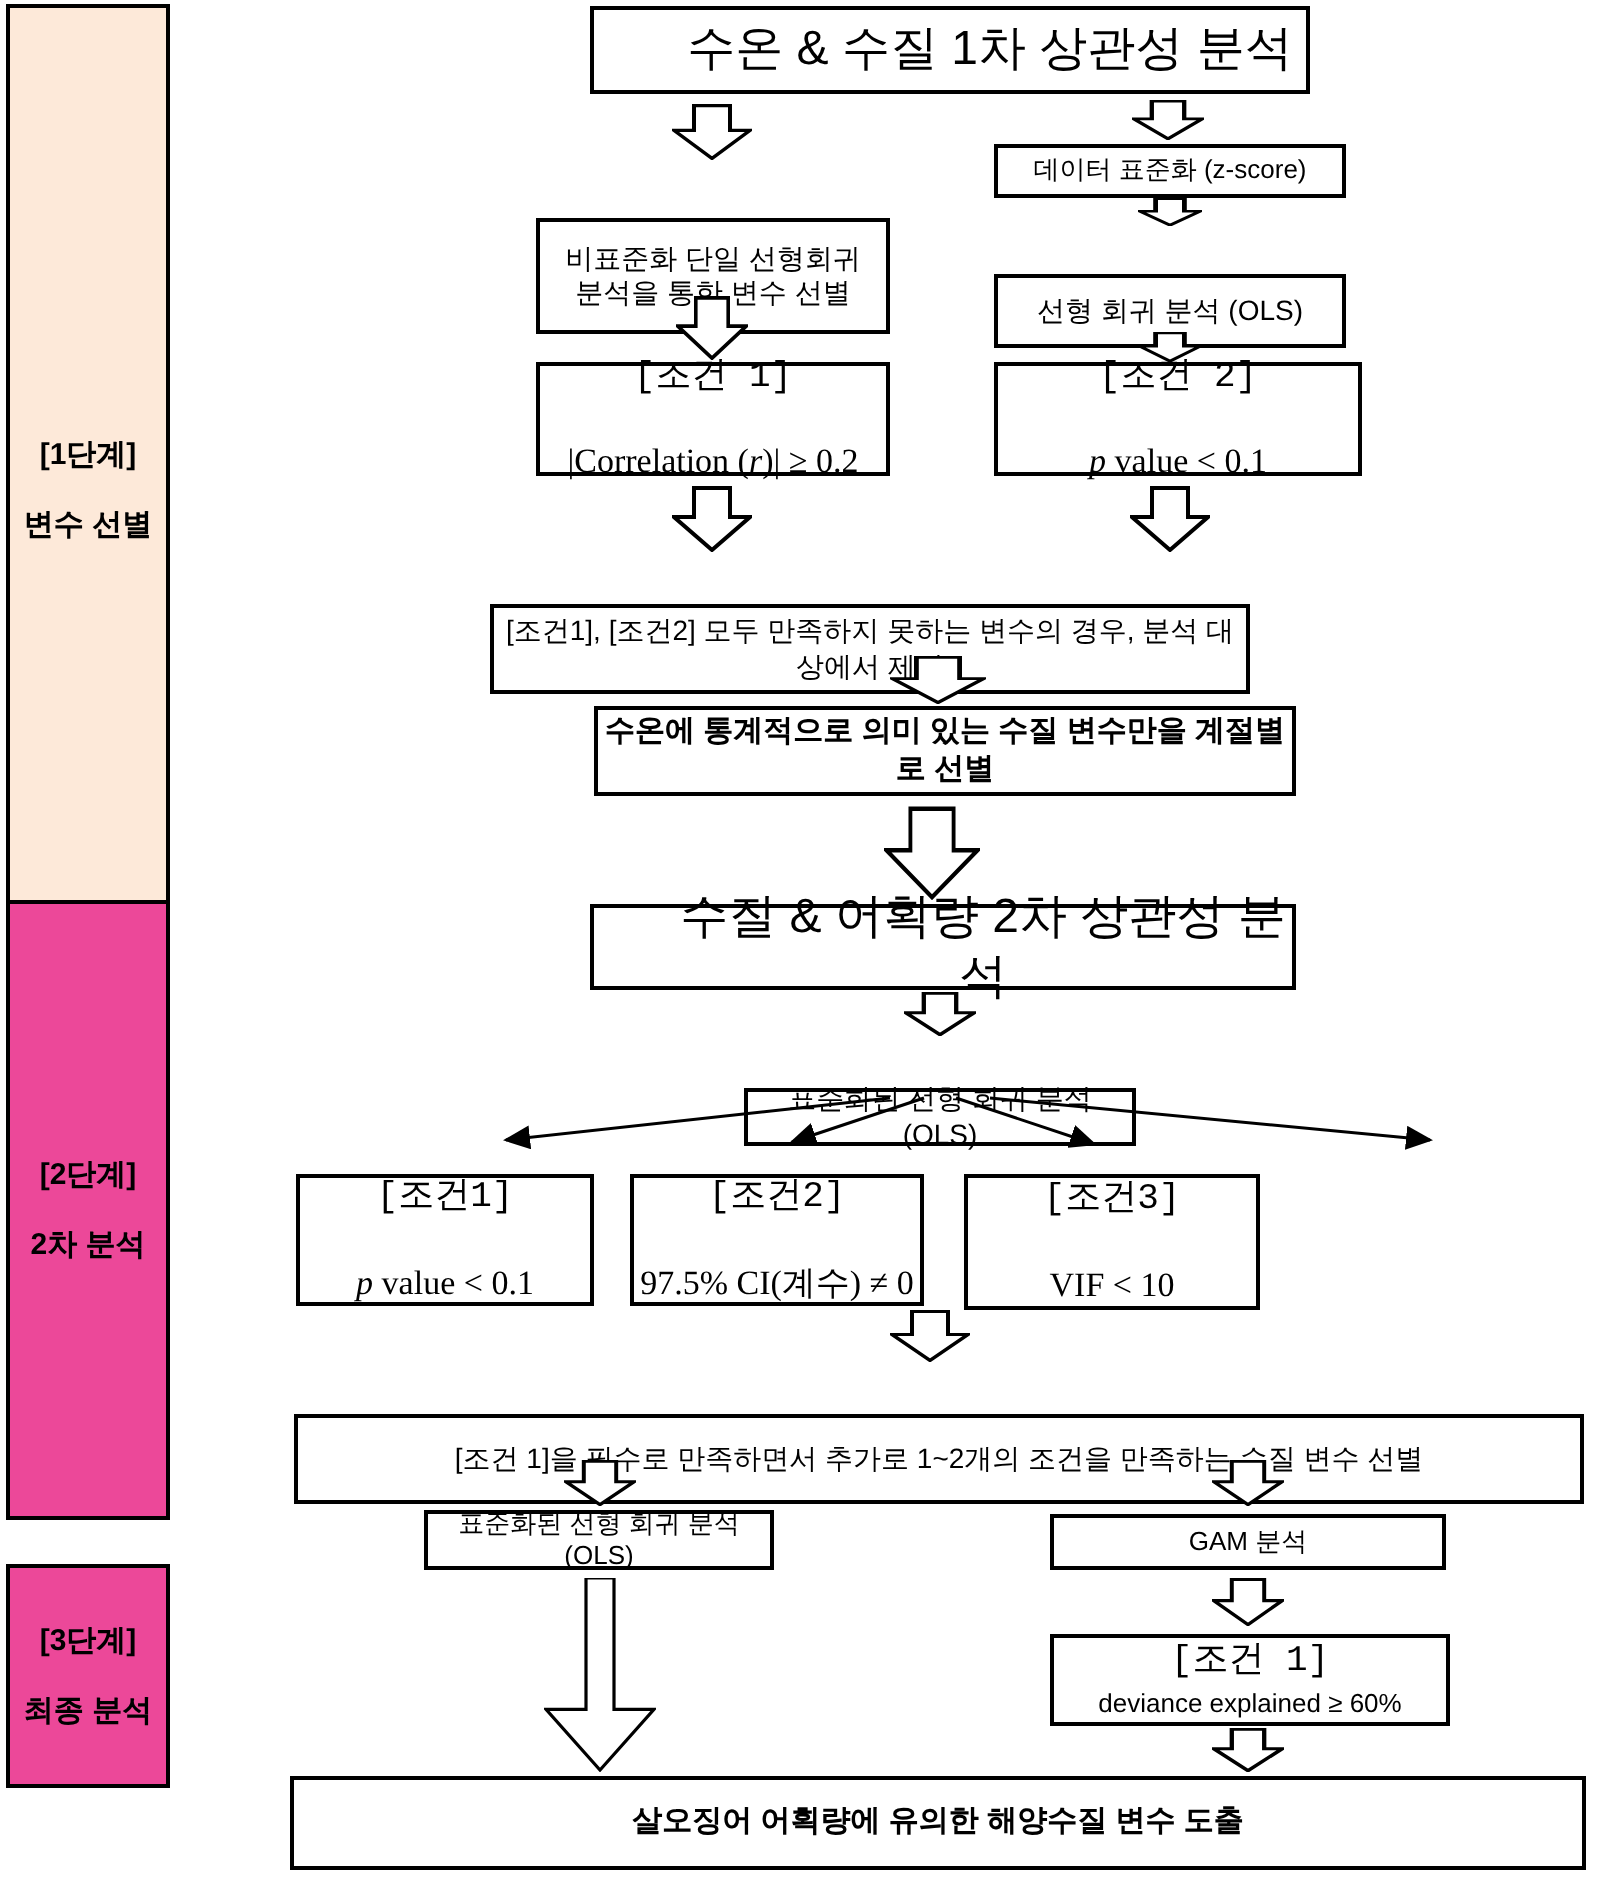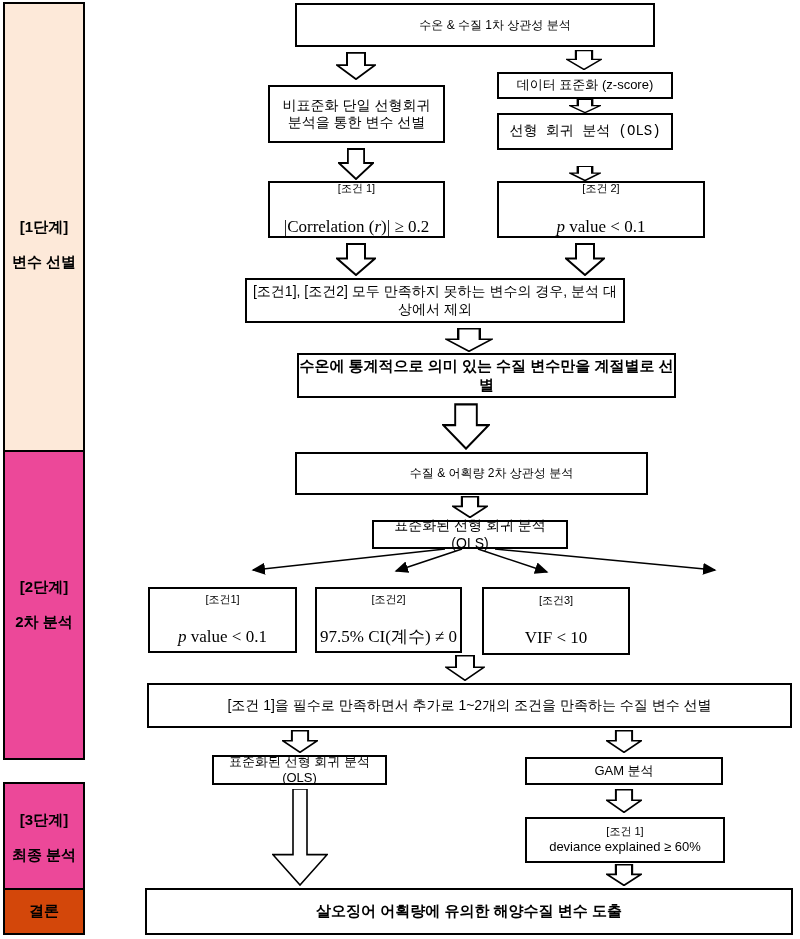--- a/index.html
+++ b/index.html
@@ -13,82 +13,79 @@
     text-align:center;line-height:1.25;
   }
   .stage{
     position:absolute;border:2px solid #000;box-sizing:border-box;
     display:flex;flex-direction:column;align-items:center;justify-content:center;
     text-align:center;font-weight:bold;font-size:15px;gap:16px;
   }
   .arrow{position:absolute;}
   .serif{font-family:"Liberation Serif","DejaVu Serif",serif;}
   .it{font-style:italic;font-family:"Liberation Serif","DejaVu Serif",serif;}
-  .f20{font-size:12px;padding-left:40px;}
+  .f20{font-size:24px;padding-left:40px;}
   .f15{font-size:15px;}
-  .f14{font-size:14px;}
+  .f14{font-size:14px;margin-top:24px;}
   .f13{font-size:13px;}
   .f17{font-size:17px;margin-top:16px;}
   .bold{font-weight:bold;}
-  .lbl{font-size:11px;margin-bottom:4px;}
+  .lbl{font-size:18px;margin-bottom:4px;font-family:Liberation Mono, monospace;}
   .fanlines{position:absolute;left:140px;top:547px;width:660px;height:30px;}
 </style>
 </head>
 <body>
 
 <div id="canvas">
 
   <div class="stage" style="left: 3px; top: 2px; width: 82px; height: 486px; background: rgb(253, 233, 217);">
     <span>[1단계]</span>
     <span>변수 선별</span>
   </div>
   <div class="stage" style="left: 3px; top: 450px; width: 82px; height: 310px; background: #ec4899; text-align: center;">
     <span>[2단계]</span>
     <span>2차 분석</span>
   </div>
   <div class="stage" style="left: 3px; top: 750px; width: 82px; height: 112px; background: #ec4899; margin-top: 32px;">
     <span>[3단계]</span>
     <span>최종 분석</span>
   </div>
-  <div class="stage" style="left: 3px; top: 888px; width: 82px; height: 47px; gap: 0px; background: rgb(211, 71, 10);">
-    <span>결론</span>
-  </div>
 
   <div class="box f20" style="left:295px;top:3px;width:360px;height:44px;">
     <span>수온 &amp; 수질 1차 상관성 분석</span>
   </div>
 
   <div class="box f14" style="left:268px;top:85px;width:177px;height:58px;">
     <span>비표준화 단일 선형회귀</span>
     <span>분석을 통한 변수 선별</span>
   </div>
 
   <div class="box f13" style="left:497px;top:72px;width:176px;height:27px;">
     <span>데이터 표준화 (z-score)</span>
   </div>
 
-  <div class="box f14" style="left:497px;top:113px;width:176px;height:37px;font-family:Liberation Mono, monospace;">
+  <div class="box f14" style="left:497px;top:113px;width:176px;height:37px;">
     <span>선형 회귀 분석 (OLS)</span>
   </div>
 
   <div class="box" style="left:268px;top:181px;width:177px;height:57px;">
     <span class="lbl">[조건 1]</span>
     <span class="serif f17"><span>|Correlation (</span><span class="it">r</span><span>)| ≥ 0.2</span></span>
   </div>
 
-  <div class="box" style="left:497px;top:181px;width:208px;height:57px;">
+  <div class="box" style="left:497px;top:181px;width:184px;height:57px;">
     <span class="lbl">[조건 2]</span>
     <span class="serif f17"><span class="it">p</span><span> value &lt; 0.1</span></span>
   </div>
 
   <div class="box f14" style="left:245px;top:278px;width:380px;height:45px;">
     <span>[조건1], [조건2] 모두 만족하지 못하는 변수의 경우, 분석 대상에서 제외</span>
   </div>
 
-  <div class="box f15 bold" style="left:297px;top:353px;width:379px;height:45px;">
+  <div class="box f15 bold" style="left:297px;top:353px;width:351px;height:45px;">
     <span>수온에 통계적으로 의미 있는 수질 변수만을 계절별로 선별</span>
   </div>
 
   <div class="box f20" style="left:295px;top:452px;width:353px;height:43px;">
     <span>수질 &amp; 어획량 2차 상관성 분석</span>
   </div>
 
   <div class="box f14" style="left:372px;top:520px;width:196px;height:29px;">
     <span>표준화된 선형 회귀 분석 (OLS)</span>
   </div>

